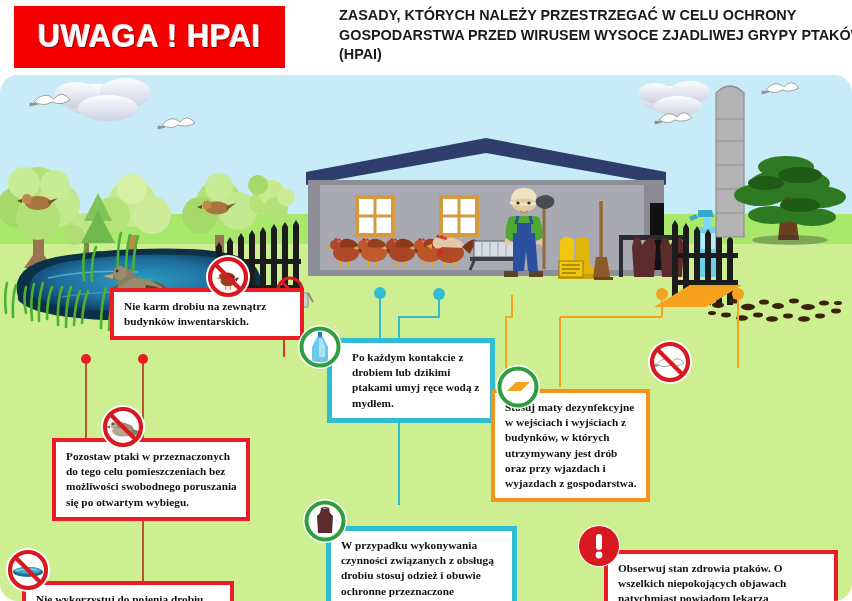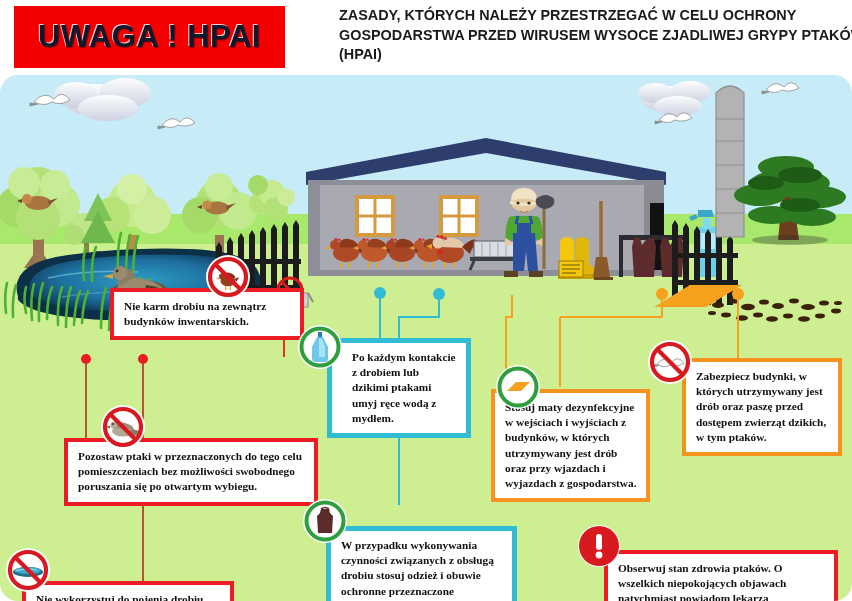--- a/index.html
+++ b/index.html
@@ -12,21 +12,21 @@
   #page { position: relative; width: 852px; height: 601px; background: #ffffff; }
 
   
   .header { position: absolute; left:0; top:0; width:852px; height:75px; background:#ffffff; }
   .banner {
     position:absolute; left:14px; top:6px; width:271px; height:62px;
     background:#f40000; display:flex; align-items:center; justify-content:center;
   }
   .banner-text {
     font-family:"Liberation Sans", sans-serif;
-    font-weight:bold; font-size:31px; color:#0f172a;
+    font-weight:bold; font-size:31px; color:#ffffff;
     letter-spacing:0.5px;
     text-shadow: 1px 1px 0 #a00000, -1px -1px 0 #ffd0d0;
     white-space:nowrap;
     text-align:right;
   }
   .header-title {
     position:absolute; left:303px; top:6px; width:540px;
     font-family:"Liberation Sans", sans-serif;
     font-weight:bold; font-size:14.4px; line-height:19.5px; color:#1a1a1a;margin-left:36px;
   }
@@ -511,21 +511,21 @@
           <path d="M-9 -6 q1.5 -3 3 0 q1.5 -3 2.5 1 z" fill="#c42016"></path>
           <path d="M-12 -1 l-4 1.5 l4 1.5 z" fill="#e8a32a"></path>
           <path d="M9 1 l6 -2 l-4 6 z" fill="#6b2a12"></path>
           <path d="M-3 11 v5 M3 11 v5" stroke="#e8a32a" stroke-width="1.8"></path>
         </g>
         <circle cx="22" cy="22" r="18" fill="none" stroke="#d81920" stroke-width="4.2"></circle>
         <path d="M9.5 9.5 L34.5 34.5" stroke="#d81920" stroke-width="4.2" stroke-linecap="round"></path>
       </svg>
     </div>
 
-    <div class="callout c-red" style="left:64px; top:363px; width:254px;">
+    <div class="callout c-red" style="left:52px; top:363px; width:198px;">
       <span>Pozostaw ptaki w przeznaczonych do tego celu pomieszczeniach bez możliwości swobodnego poruszania się po otwartym wybiegu.</span>
     </div>
     <div class="badge" style="left:101px; top:330px; width:44px; height:44px;">
       <svg width="44" height="44" viewBox="0 0 44 44">
         <circle cx="22" cy="22" r="19" fill="#ffffff"></circle>
         <g transform="translate(22,24)">
           <ellipse cx="0" cy="2" rx="11" ry="5.5" fill="#b3a893"></ellipse>
           <path d="M-9 -1 q4 -7 11 -5 q8 2 9 6 z" fill="#9a8d78"></path>
           <circle cx="-9" cy="-4" r="3.6" fill="#b3a893"></circle>
           <circle cx="-10" cy="-5" r="0.9" fill="#2b2b2b"></circle>
@@ -546,21 +546,21 @@
         <g transform="translate(22,24)">
           <ellipse cx="0" cy="0" rx="15" ry="5" fill="#1e6f8c"></ellipse>
           <ellipse cx="0" cy="-1.5" rx="13" ry="3.4" fill="#3fa6c4"></ellipse>
           <path d="M-13 -1 q10 -3 22 -1" stroke="#8fd8ee" stroke-width="1.2" fill="none"></path>
         </g>
         <circle cx="22" cy="22" r="18" fill="none" stroke="#d81920" stroke-width="4.2"></circle>
         <path d="M9.5 9.5 L34.5 34.5" stroke="#d81920" stroke-width="4.2" stroke-linecap="round"></path>
       </svg>
     </div>
 
-    <div class="callout c-cyan" style="left:327px; top:263px; width:144px;padding-left:20px;">
+    <div class="callout c-cyan" style="left:327px; top:263px; width:168px;padding-left:20px;">
       <span>Po każdym kontakcie z drobiem lub dzikimi ptakami umyj ręce wodą z mydłem.</span>
     </div>
     <div class="badge" style="left:298px; top:250px; width:44px; height:44px;">
       <svg width="44" height="44" viewBox="0 0 44 44">
         <circle cx="22" cy="22" r="19" fill="#ffffff"></circle>
         <g transform="translate(22,22)">
           <rect x="-2" y="-15" width="4" height="5" fill="#1f7fb0"></rect>
           <path d="M-3 -10 h6 l5 10 l0 12 q0 3 -3 3 l-10 0 q-3 0 -3 -3 l0 -12 z" fill="#6ec9e8"></path>
           <path d="M-1 -8 h3 l3 8 l0 10 l-6 0 z" fill="#a9e3f5"></path>
         </g>
@@ -572,23 +572,20 @@
       <span>Stosuj maty dezynfekcyjne w wejściach i wyjściach z budynków, w których utrzymywany jest drób oraz przy wjazdach i wyjazdach z gospodarstwa.</span>
     </div>
     <div class="badge" style="left:496px; top:290px; width:44px; height:44px;">
       <svg width="44" height="44" viewBox="0 0 44 44">
         <circle cx="22" cy="22" r="19" fill="#ffffff"></circle>
         <path d="M11 26 l9 -9 l14 0 l-9 9 z" fill="#f6a21e"></path>
         <circle cx="22" cy="22" r="18.5" fill="none" stroke="#2e9e3e" stroke-width="4"></circle>
       </svg>
     </div>
 
-    <div class="callout c-orange" style="left:682px; top:283px; width:160px;">
-      <span>Zabezpiecz budynki, w których utrzymywany jest drób oraz paszę przed dostępem zwierząt dzikich, w tym ptaków.</span>
-    </div>
     <div class="badge" style="left:648px; top:265px; width:44px; height:44px;">
       <svg width="44" height="44" viewBox="0 0 44 44">
         <circle cx="22" cy="22" r="19" fill="#ffffff"></circle>
         <g transform="translate(22,23)" fill="#ffffff" stroke="#9a9a9a" stroke-width="0.9">
           <path d="M-13 1 q8 -9 15 -2 q6 -7 12 1 q-7 5 -14 2 q-6 4 -13 -1 z"></path>
           <path d="M-16 1 l5 1.5 l-5 1.5 z" fill="#9a9a9a"></path>
         </g>
         <circle cx="22" cy="22" r="18" fill="none" stroke="#d81920" stroke-width="4.2"></circle>
         <path d="M9.5 9.5 L34.5 34.5" stroke="#d81920" stroke-width="4.2" stroke-linecap="round"></path>
       </svg>

